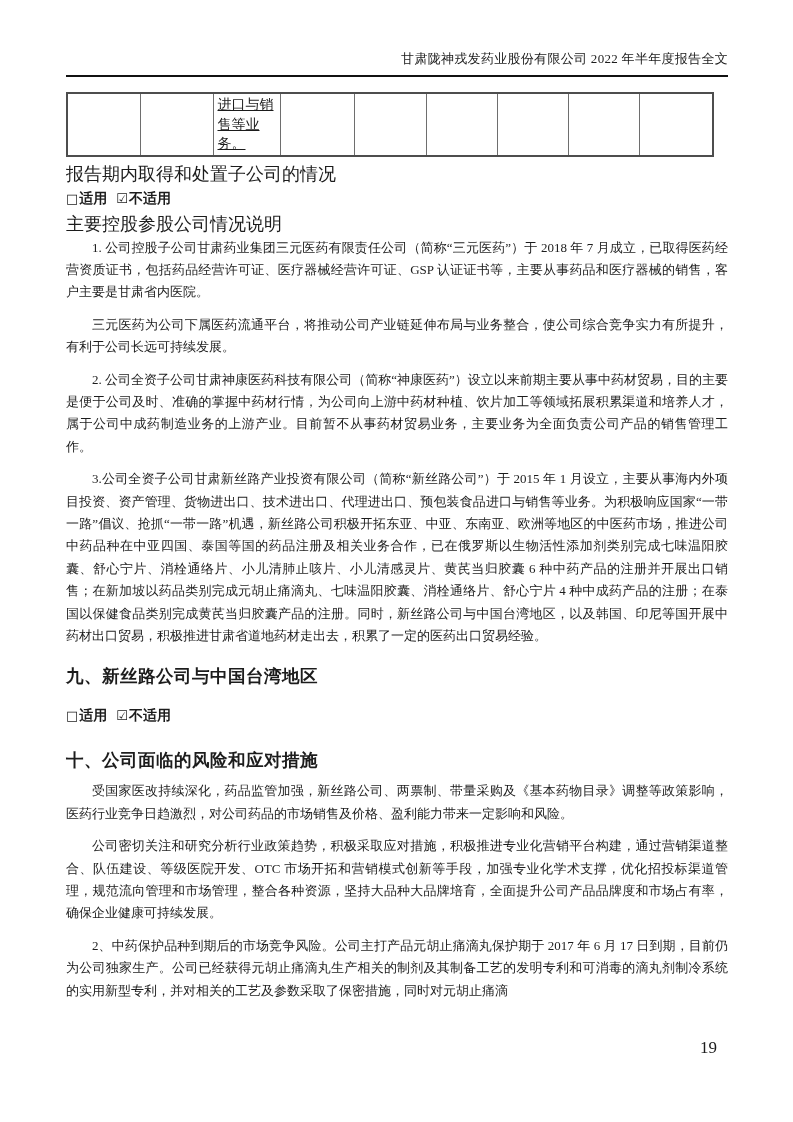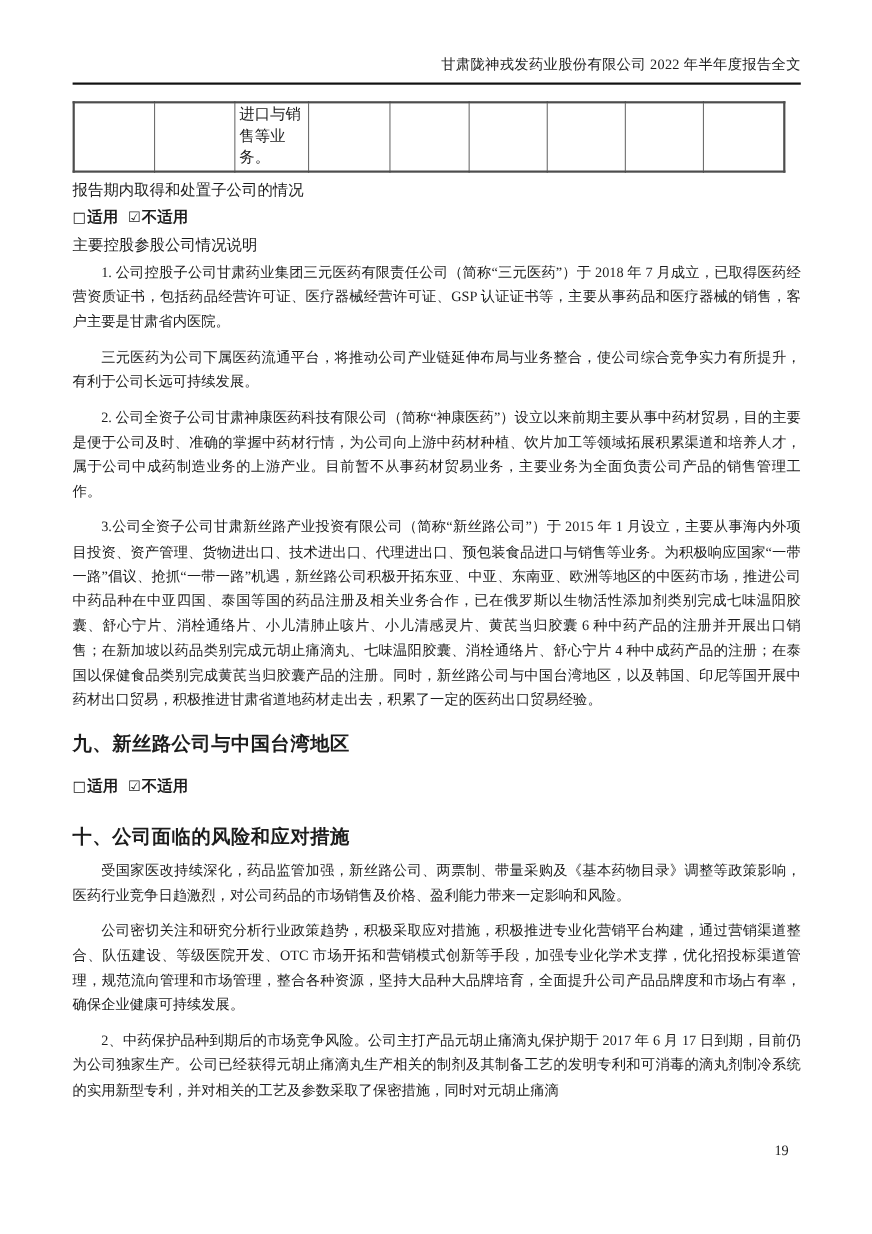--- a/index.html
+++ b/index.html
@@ -27,34 +27,35 @@
     border-bottom:2px solid #111;
     height:0;
   }
   
   table.frag {
     margin-top:15px;
     width:646px;
     border-collapse:collapse;
     table-layout:fixed;
     border:2px solid #4d4d4d;
+    text-decoration:underline;
   }
   table.frag td {
     border:1px solid #6e6e6e;
     height:58px;
     padding:1px 3px 1px 4px;
     vertical-align:top;
     font-size:14px;
     line-height:19.5px;
     text-align:left;
     word-break:break-all;
   }
   
   .meta-line {
-    font-size:14px;
+    font-size:18px;
     line-height:18px;
     margin:7px 0 0 0;
   }
   .meta-line.first { margin-top:8px; }
   .checkbox-row { font-size:14px; line-height:18px; margin:7px 0 0 0; }
   .checkbox-row .chk-group { margin-right:9px;font-weight:bold; }
   .checkbox-row .chk-icon { font-family:"DejaVu Sans","Liberation Sans",sans-serif; font-size:13px; margin-right:1px; }
   
   p.body-para {
     font-size:13px;
@@ -79,21 +80,21 @@
     font-size:15px;
     line-height:20px;
     text-indent:2em;
     margin:27px 0 14px 0;
   }
   
   .page-number {
     position:absolute;
     top:1038px;
     right:76px;
-    font-size:13px;
+    font-size:17px;
   }
 </style>
 </head>
 <body>
 
 <div class="page">
 
   <div class="header">
     <div class="header-title">甘肃陇神戎发药业股份有限公司 2022 年半年度报告全文</div>
     <div class="header-rule"></div>

